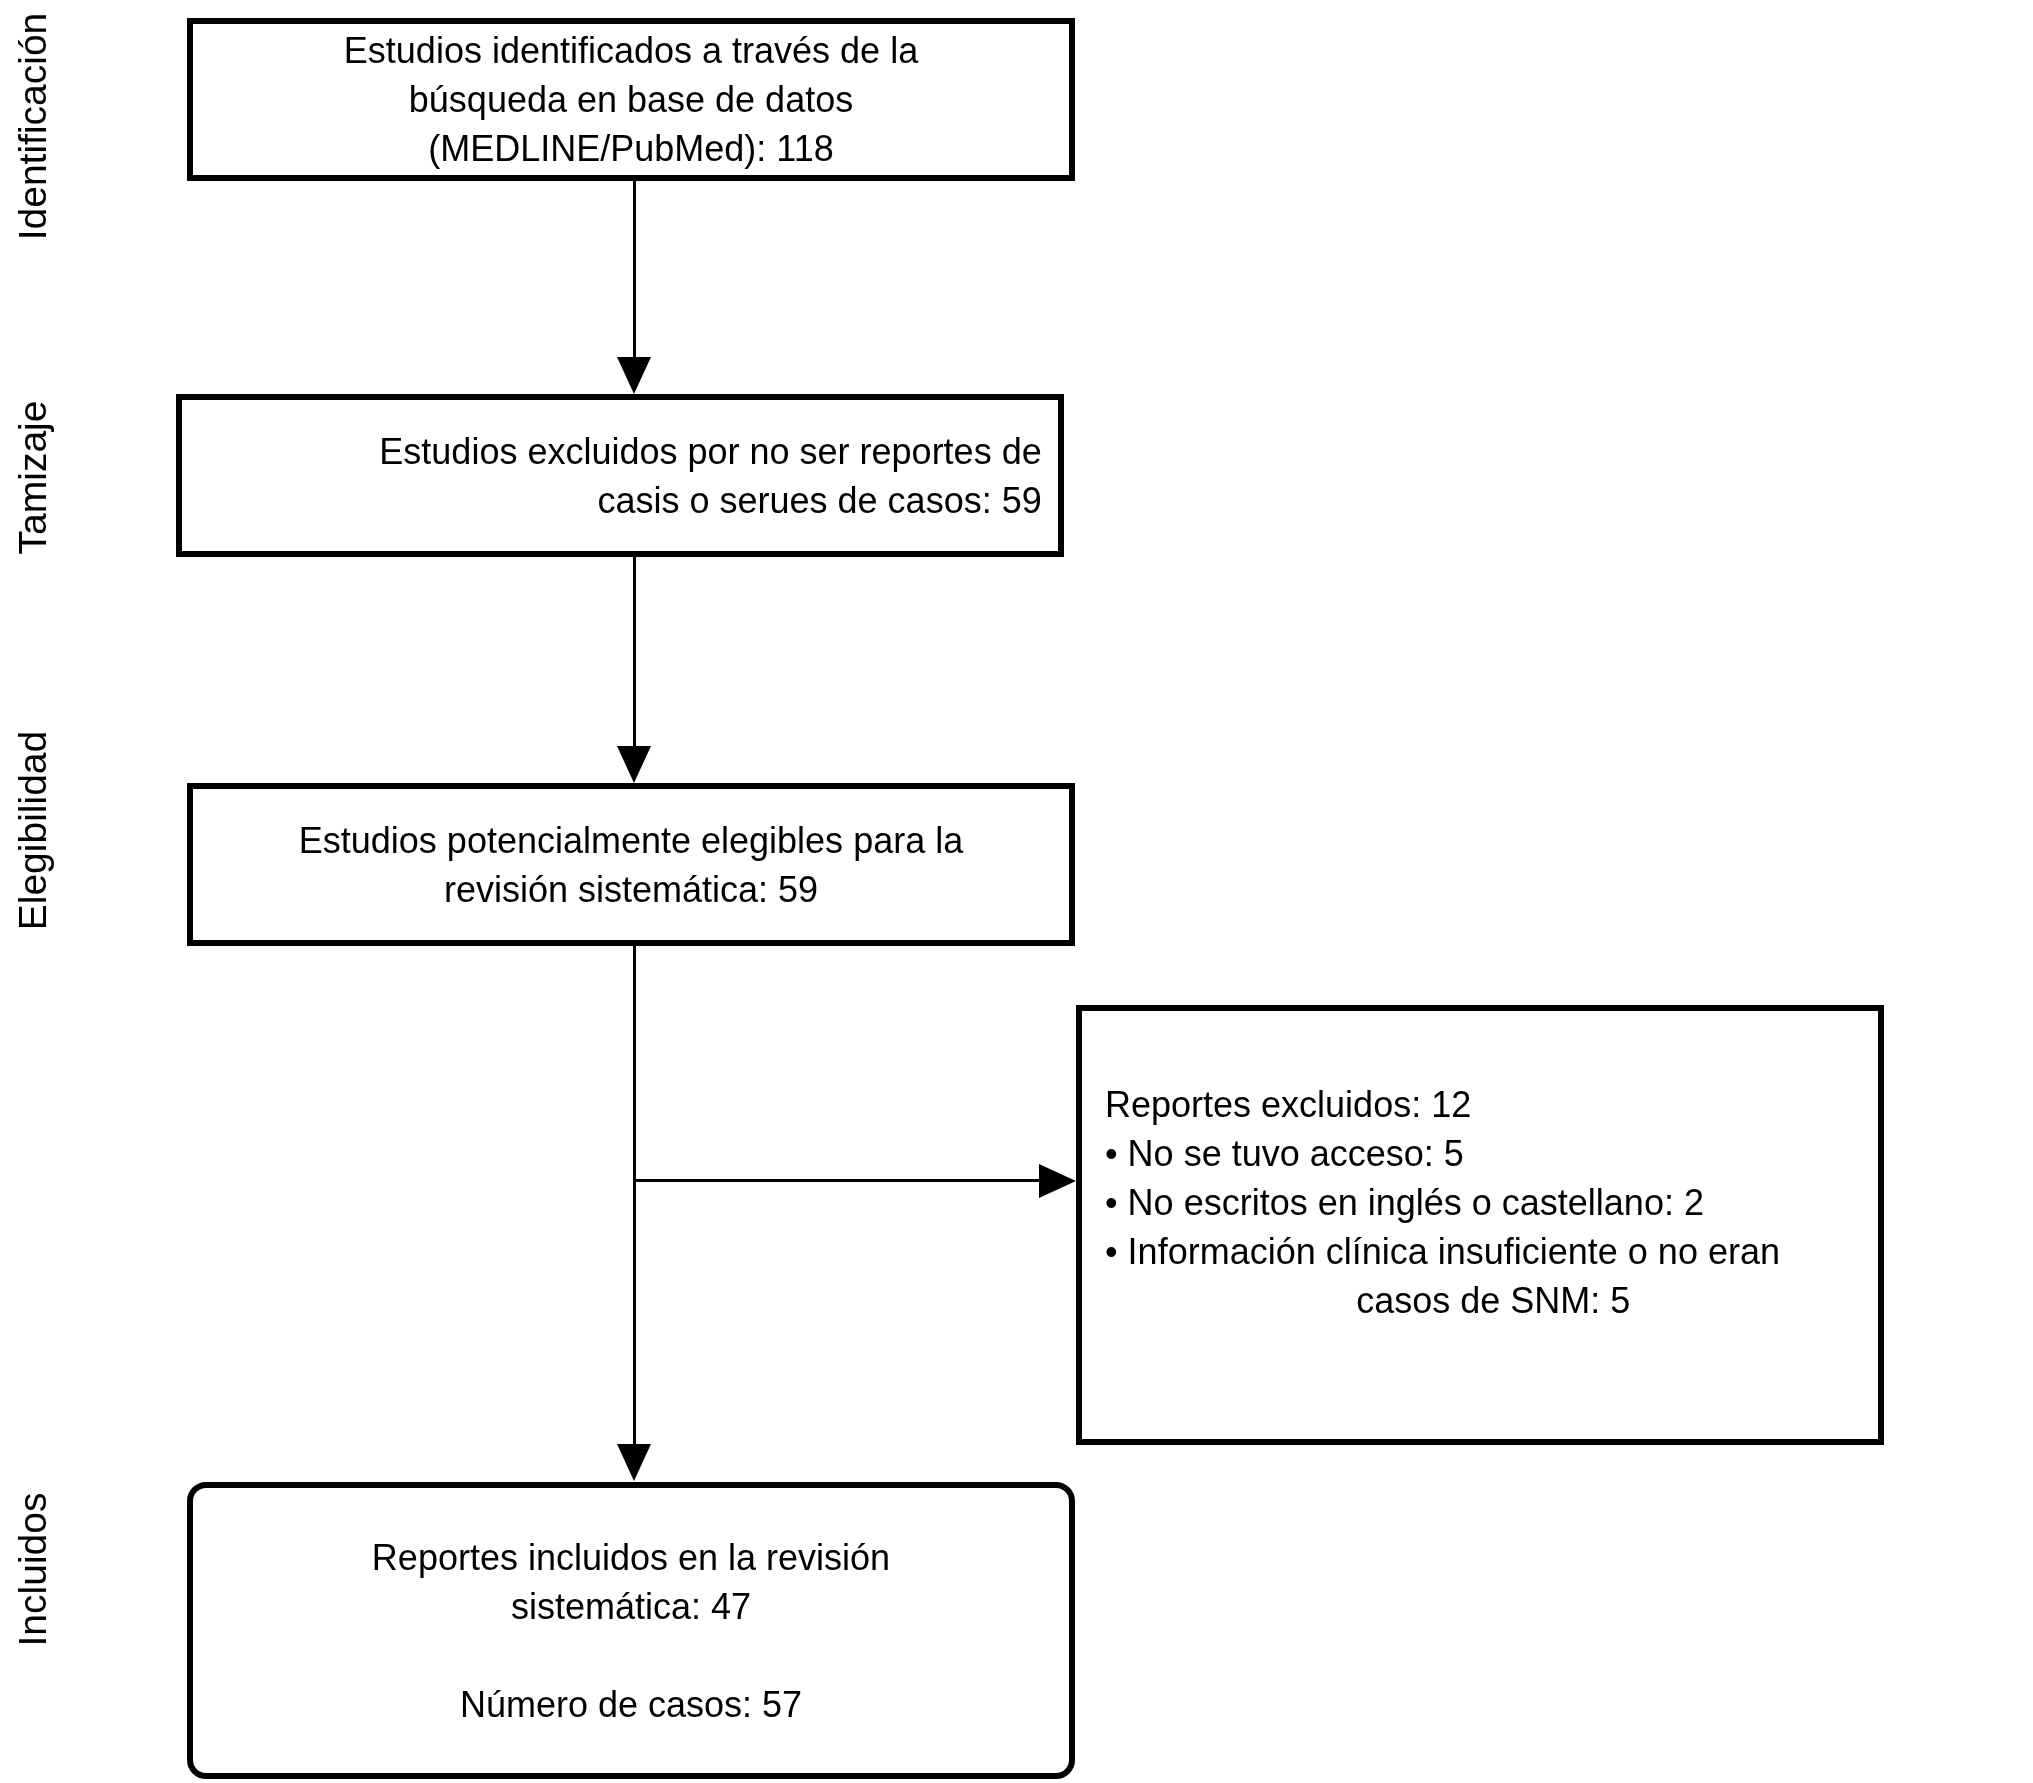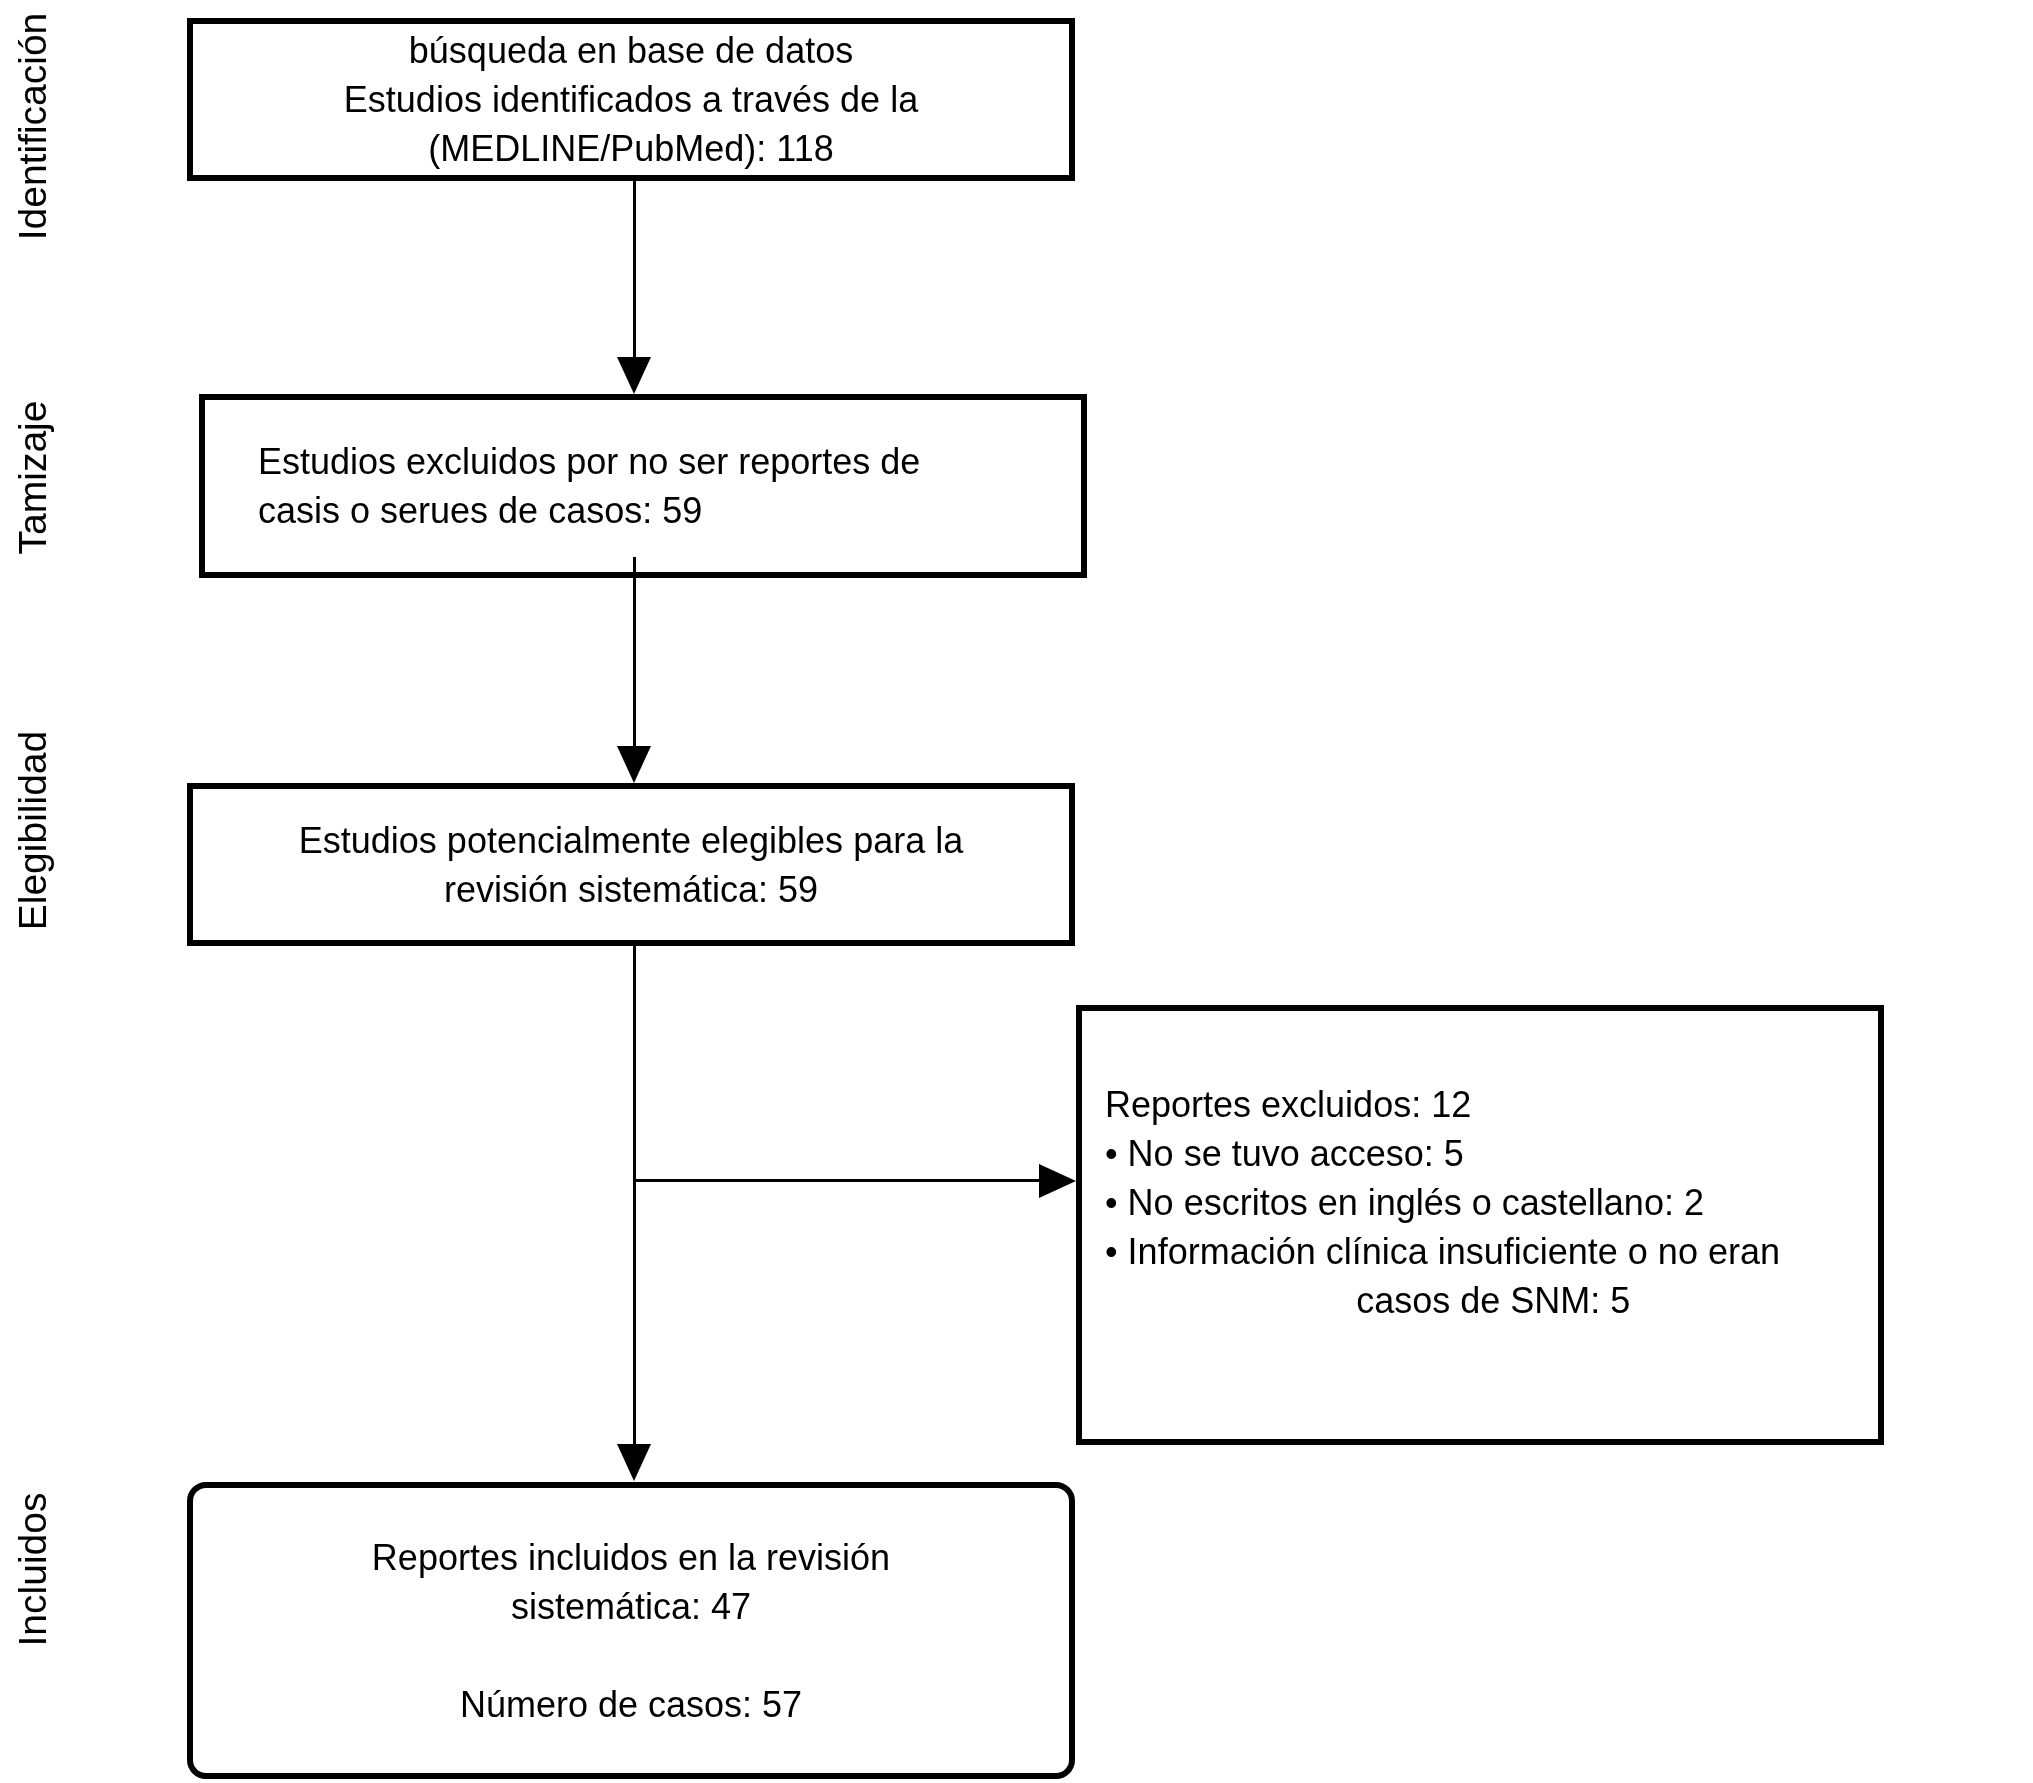--- a/index.html
+++ b/index.html
@@ -34,25 +34,26 @@
     justify-content: center;
   }
   .box .line { min-height: 49px; }
 
   #box-identification {
     left: 187px; top: 18px;
     width: 888px; height: 163px;
     text-align: center;
   }
   #box-screening {
-    left: 199px; top: 394px;
-    width: 888px; height: 184px;
+    left: 176px; top: 394px;
+    width: 888px; height: 163px;
     text-align: left;
     padding-left: 53px;
     padding-right: 16.3px;
+    align-items: flex-end;
   }
   #box-eligibility {
     left: 187px; top: 783px;
     width: 888px; height: 163px;
     text-align: center;
   }
   #box-excluded {
     left: 1076px; top: 1005px;
     width: 808px; height: 440px;
     justify-content: flex-start;
@@ -115,22 +116,22 @@
 <body>
 
 <div class="canvas">
 
   <div class="vlabel" id="label-identification">Identificación</div>
   <div class="vlabel" id="label-screening">Tamizaje</div>
   <div class="vlabel" id="label-eligibility">Elegibilidad</div>
   <div class="vlabel" id="label-included">Incluidos</div>
 
   <div class="box" id="box-identification">
+    <div class="line">Estudios identificados a través de la</div>
     <div class="line">búsqueda en base de datos</div>
-    <div class="line">Estudios identificados a través de la</div>
     <div class="line">(MEDLINE/PubMed): 118</div>
   </div>
 
   <div class="vline" id="line-1"></div>
   <div class="arrow-down" id="head-1"></div>
 
   <div class="box" id="box-screening">
     <div class="line">Estudios excluidos por no ser reportes de</div>
     <div class="line">casis o serues de casos: 59</div>
   </div>

